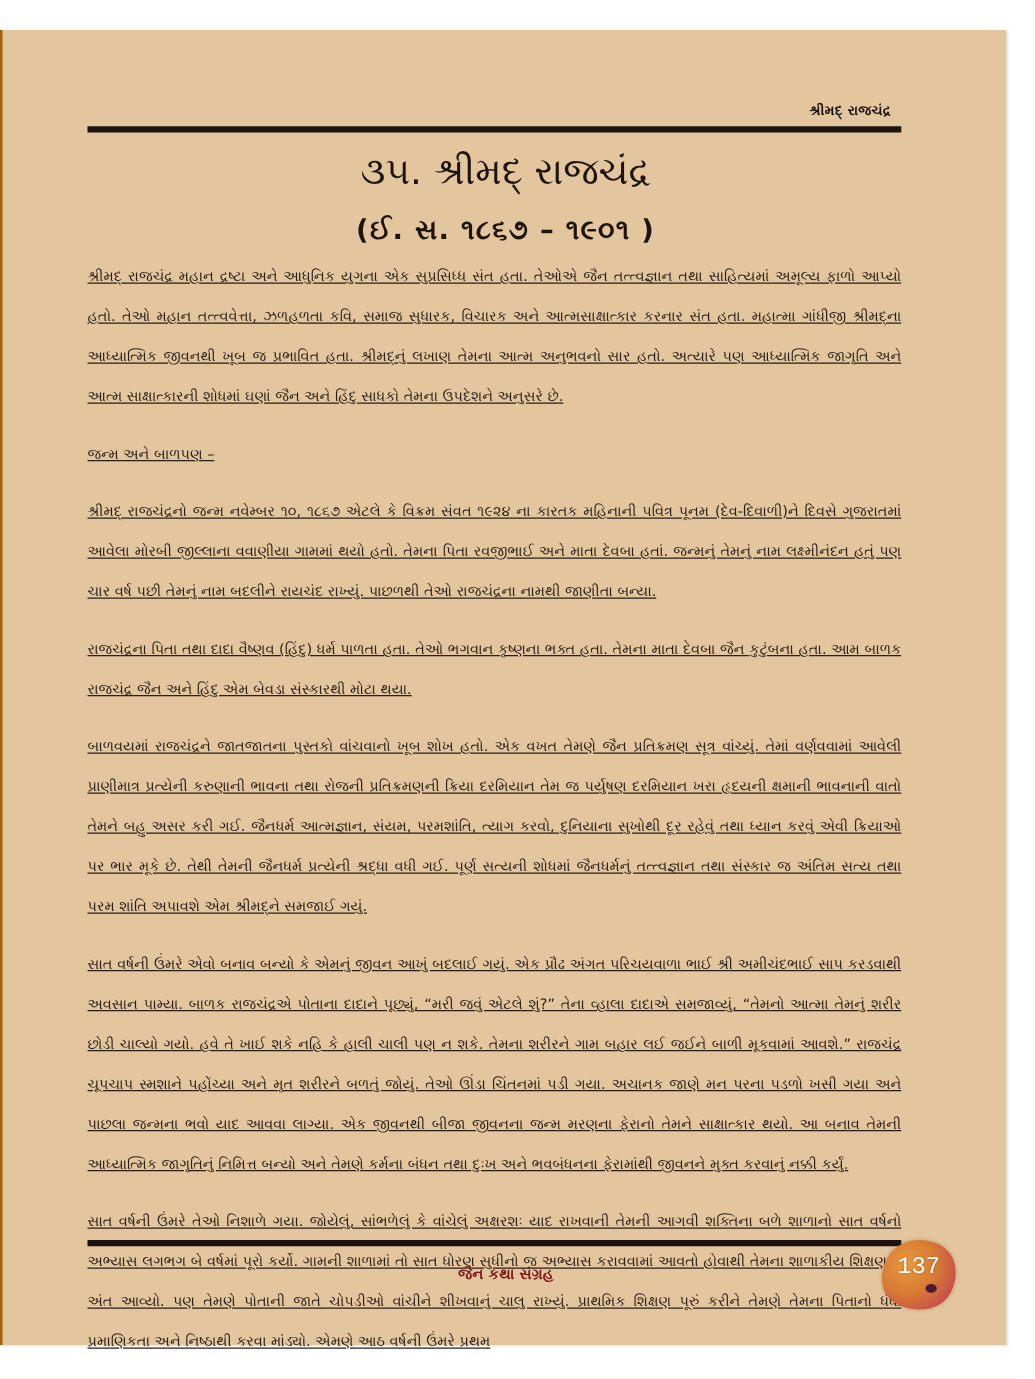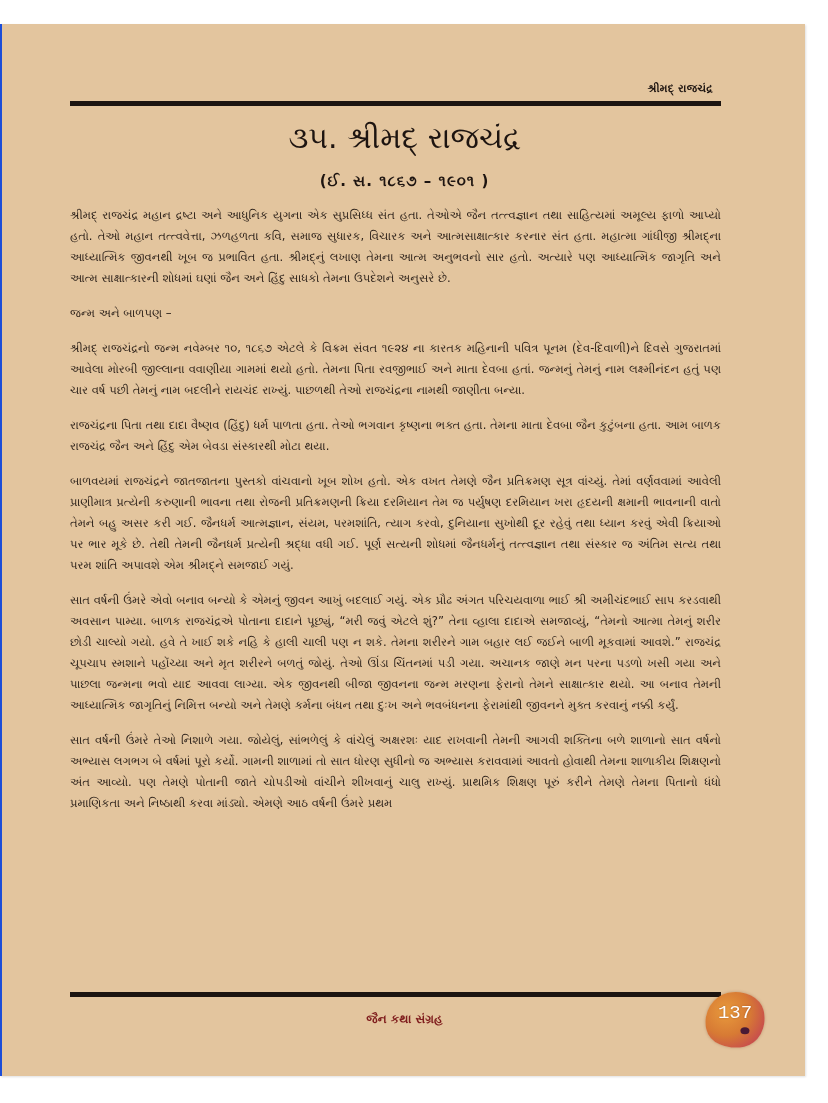--- a/index.html
+++ b/index.html
@@ -11,21 +11,21 @@
       overflow: hidden;
       font-family: "DejaVu Sans", sans-serif;
     }
     .page {
       position: absolute;
       left: 0;
       top: 24px;
       width: 805px;
       height: 1052px;
       background: #e3c59e;
-      border-left: 2px solid #1d4ed8;
+      border-left: 2px solid #a16207;
       box-sizing: border-box;
       box-shadow: 1px 1px 2px rgba(0,0,0,0.12);
     }
     .running-head {
       position: absolute;
       right: 92px;
       top: 58px;
       font-size: 11px;
       font-weight: bold;
       color: #1d1410;
@@ -49,33 +49,34 @@
       font-size: 30px;
       font-weight: normal;
       color: #1d1410;
     }
     .chapter-dates {
       position: absolute;
       left: 0;
       width: 805px;
       top: 148px;
       text-align: center;
-      font-size: 15px;
+      font-size: 22px;
       font-weight: bold;
       color: #1d1410;
       letter-spacing: 1px;
     }
     .body-text {
       position: absolute;
       left: 68px;
       top: 181px;
       width: 651px;
       color: #2a1f18;
       font-size: 11.6px;
-      line-height: 21px;
+      line-height: 32px;
+      text-decoration: underline;
     }
     .body-text p {
       margin: 0 0 14px 0;
       text-align: justify;
     }
     .body-text p.subhead { margin-bottom: 14px; }
     .footer-title {
       position: absolute;
       left: 0;
       width: 805px;

